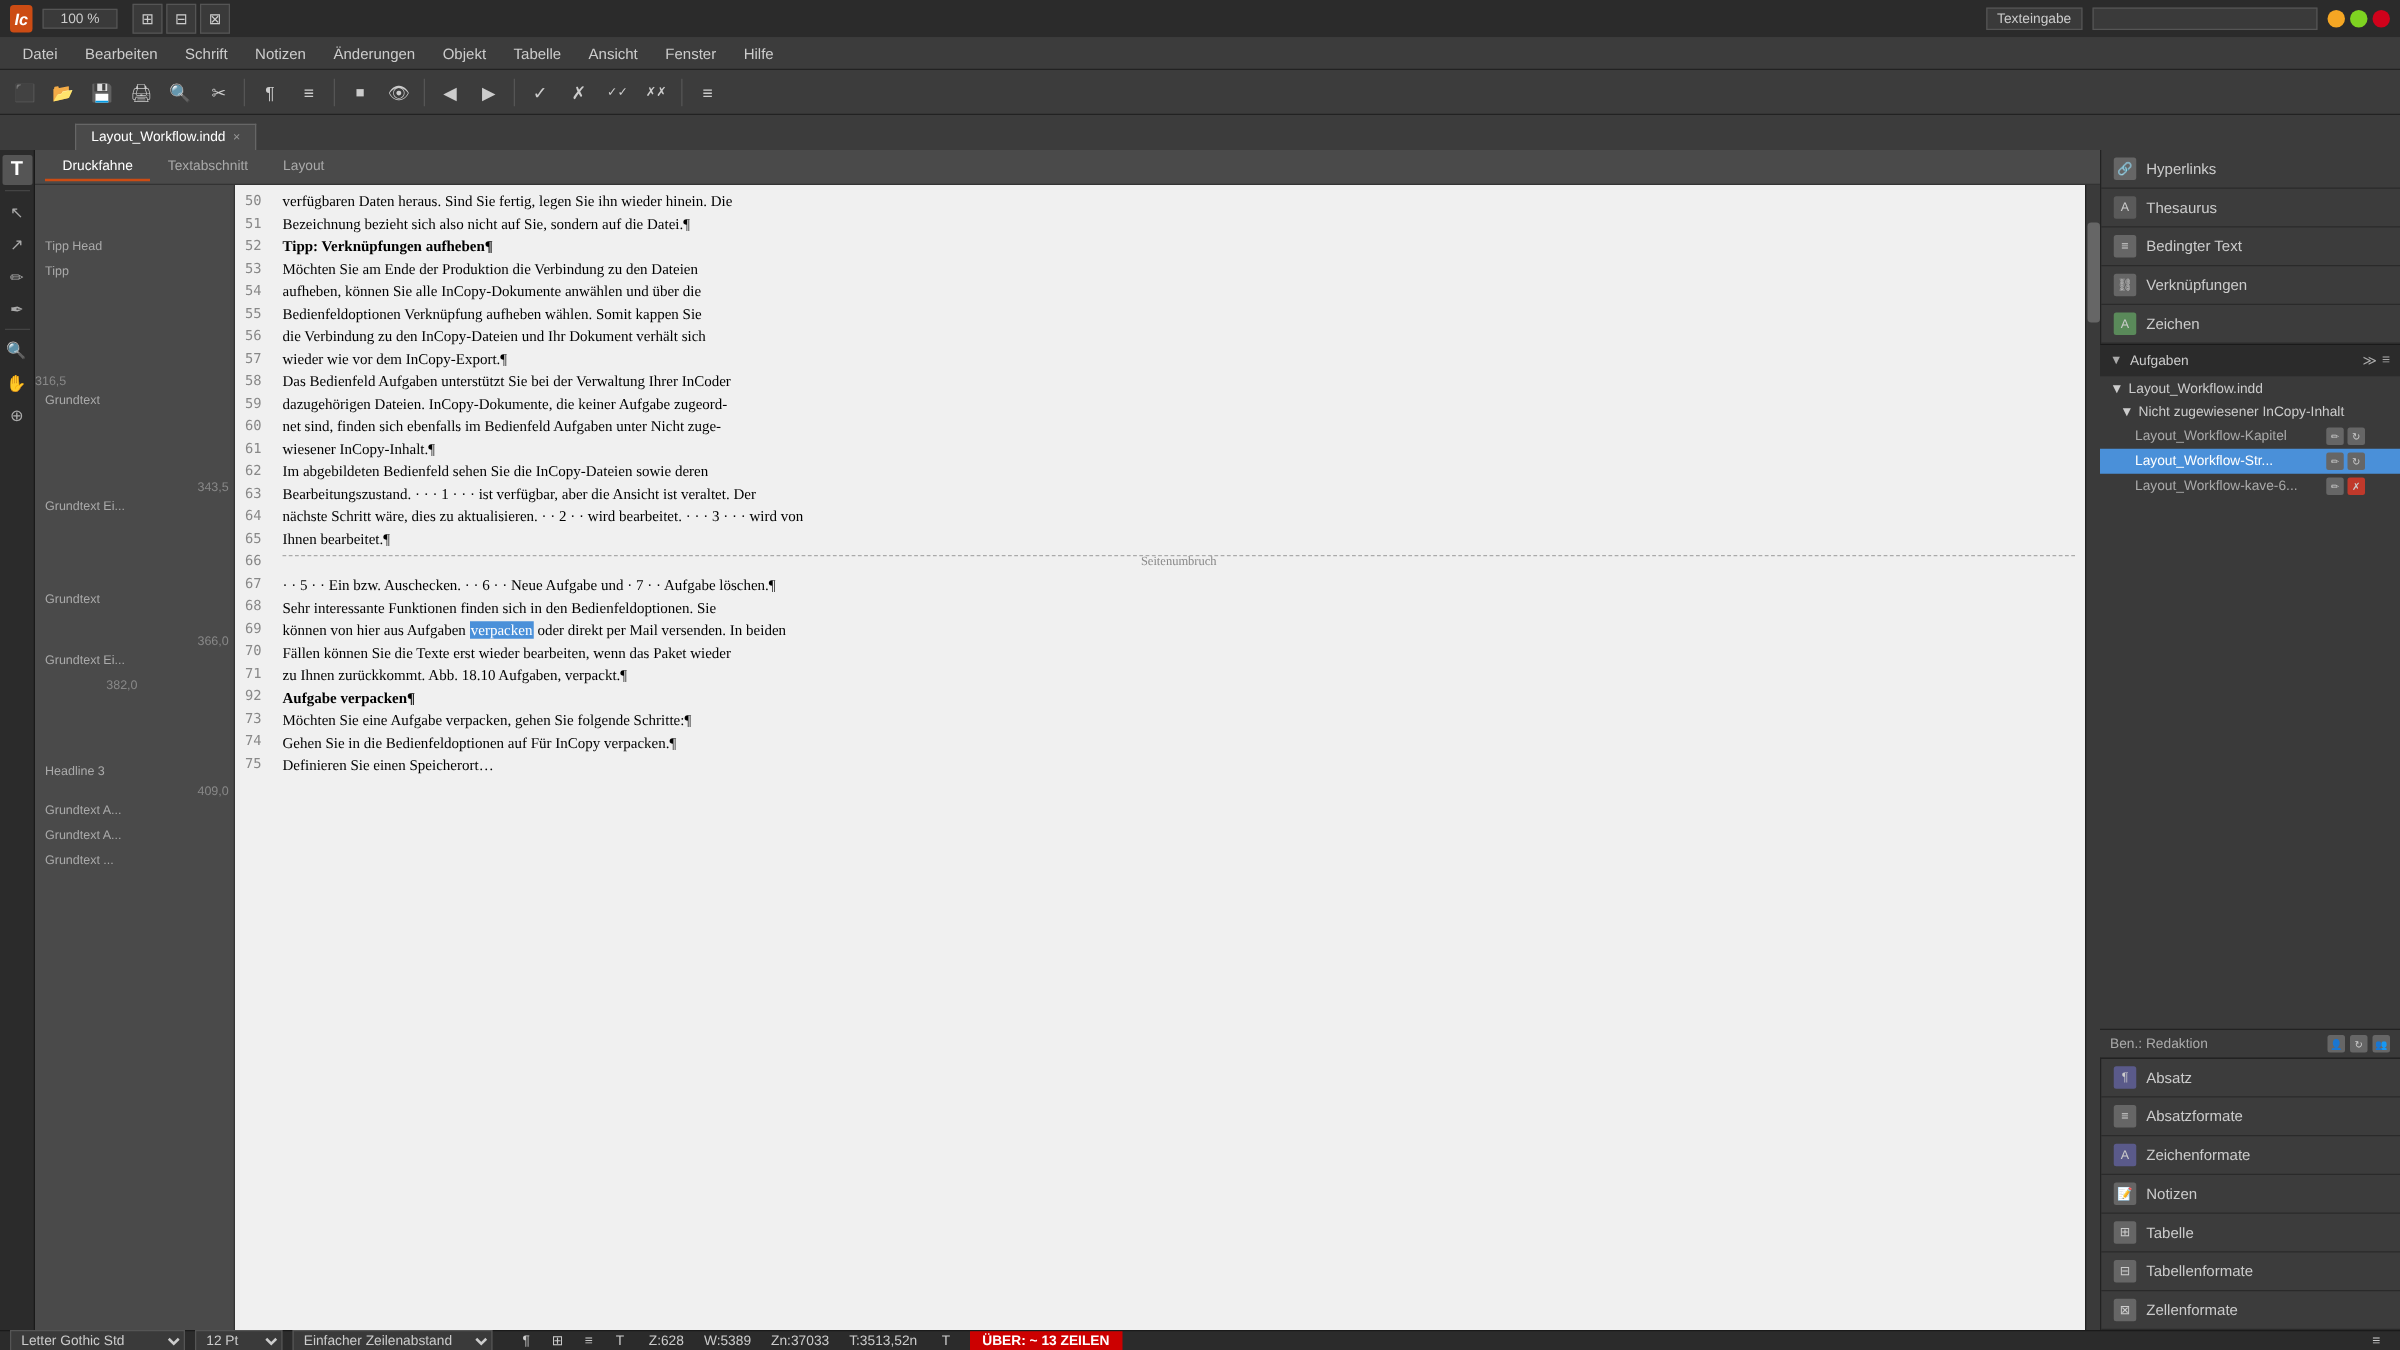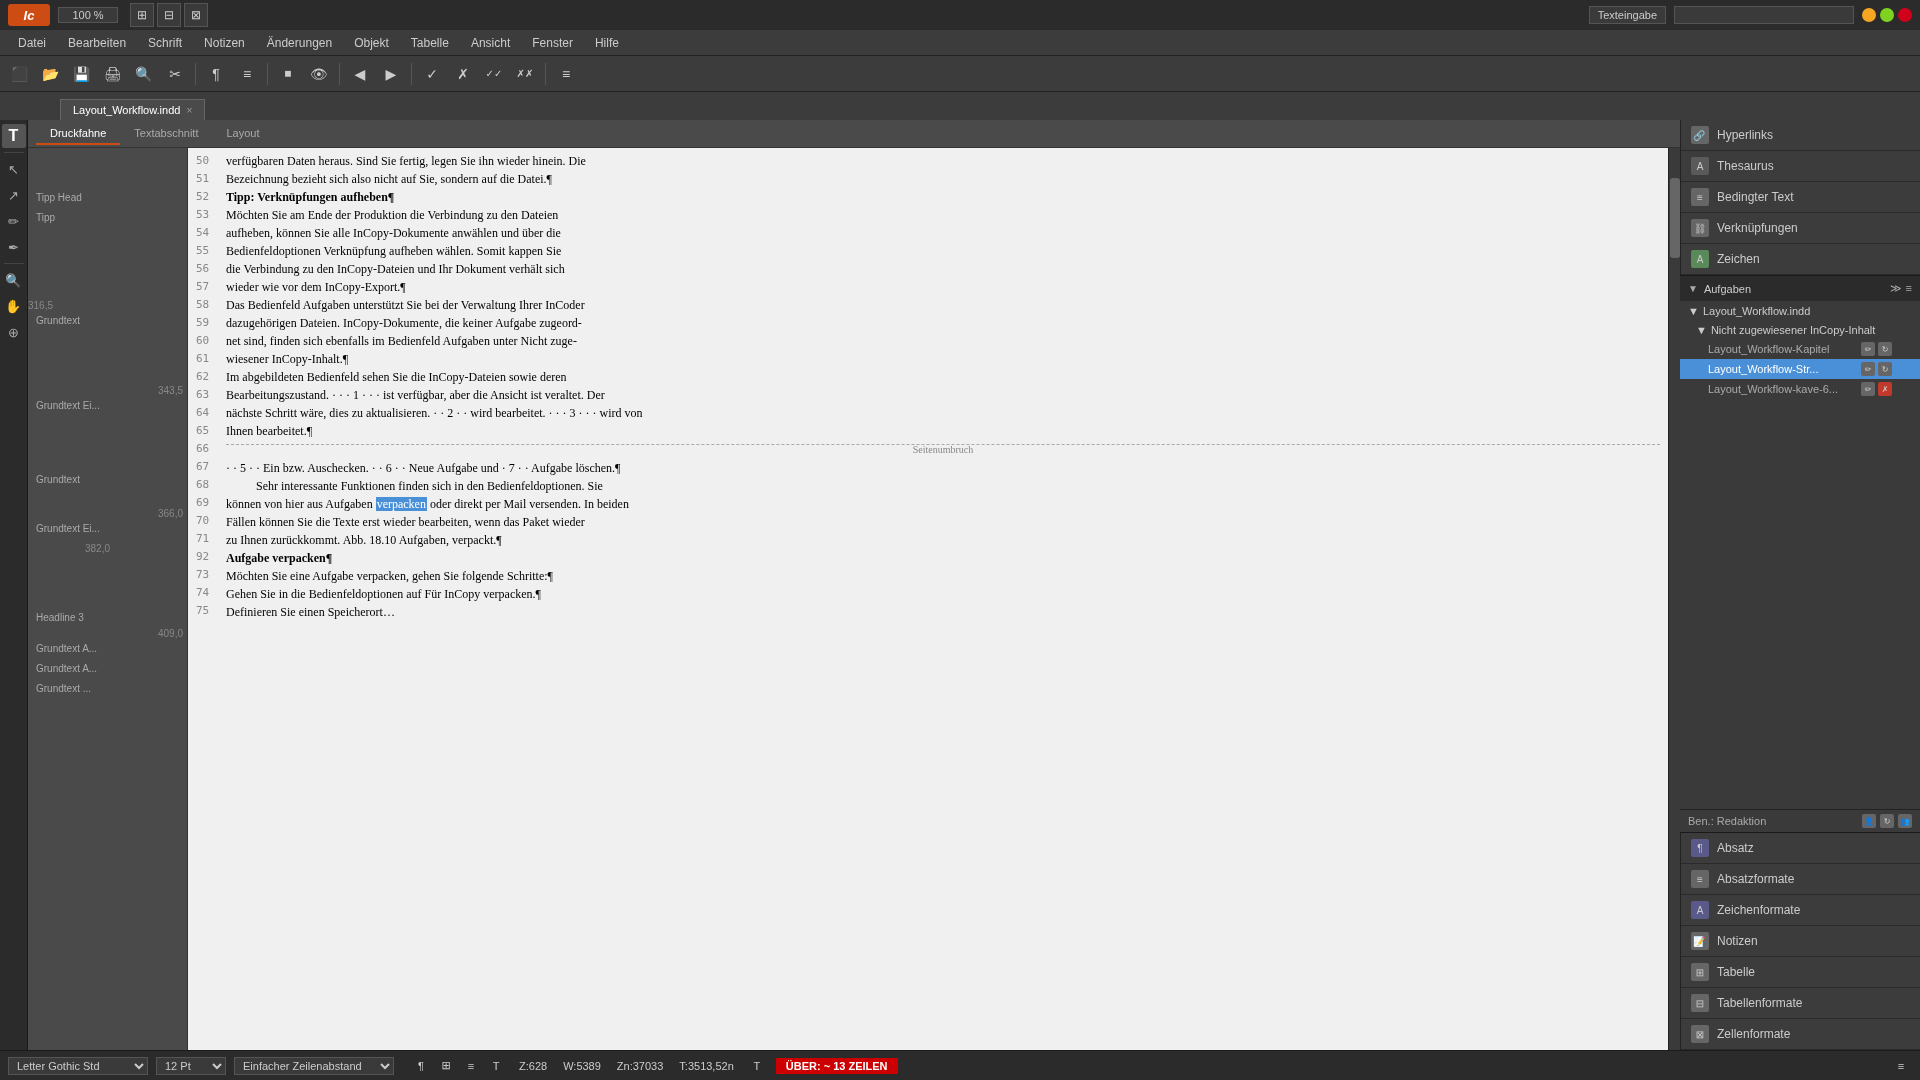--- a/index.html
+++ b/index.html
@@ -23,21 +23,21 @@
       justify-content: space-between;
       padding: 0 8px;
       flex-shrink: 0;
     }
     .title-bar-left {
       display: flex;
       align-items: center;
       gap: 8px;
     }
     .app-logo {
-      width: 42px;
+      width: 18px;
       height: 22px;
       background: #cc4c14;
       border-radius: 3px;
       display: flex;
       align-items: center;
       justify-content: center;
       font-weight: bold;
       font-size: 13px;
       color: #fff;
       font-style: italic;
@@ -351,21 +351,21 @@
       justify-content: space-between;
       gap: 16px;
     }
     .footer-icons {
       display: flex;
       gap: 4px;
     }
     
     .status-bar {
       background: #2b2b2b;
-      height: 30px;
+      height: 16px;
       display: flex;
       align-items: center;
       padding: 0 8px;
       gap: 8px;
       flex-shrink: 0;
       border-top: 1px solid #1a1a1a;
     }
     .status-dropdown {
       background: #3a3a3a;
       border: 1px solid #555;
@@ -576,21 +576,21 @@
             <div style="line-height:18px;">Das Bedienfeld Aufgaben unterstützt Sie bei der Verwaltung Ihrer InCoder</div>
             <div style="line-height:18px;">dazugehörigen Dateien. InCopy-Dokumente, die keiner Aufgabe zugeord-</div>
             <div style="line-height:18px;">net sind, finden sich ebenfalls im Bedienfeld Aufgaben unter Nicht zuge-</div>
             <div style="line-height:18px;">wiesener InCopy-Inhalt.¶</div>
             <div style="line-height:18px;">Im abgebildeten Bedienfeld sehen Sie die InCopy-Dateien sowie deren</div>
             <div style="line-height:18px;">Bearbeitungszustand. · · · 1 · · · ist verfügbar, aber die Ansicht ist veraltet. Der</div>
             <div style="line-height:18px;">nächste Schritt wäre, dies zu aktualisieren. · · 2 · · wird bearbeitet. · · · 3 · · · wird von</div>
             <div style="line-height:18px;">Ihnen bearbeitet.¶</div>
             <div style="line-height:10px;text-align:center;color:#888;font-size:10px;border-top:1px dashed #aaa;margin:4px 0;">Seitenumbruch</div>
             <div style="line-height:18px;">· · 5 · · Ein bzw. Auschecken. · · 6 · · Neue Aufgabe und · 7 · · Aufgabe löschen.¶</div>
-            <div style="line-height:18px;margin-left:30px;">Sehr interessante Funktionen finden sich in den Bedienfeldoptionen. Sie</div>
+            <div style="line-height:18px;">Sehr interessante Funktionen finden sich in den Bedienfeldoptionen. Sie</div>
             <div style="line-height:18px;">können von hier aus Aufgaben <span class="highlight-word">verpacken</span> oder direkt per Mail versenden. In beiden</div>
             <div style="line-height:18px;">Fällen können Sie die Texte erst wieder bearbeiten, wenn das Paket wieder</div>
             <div style="line-height:18px;">zu Ihnen zurückkommt. Abb. 18.10 Aufgaben, verpackt.¶</div>
             <div style="line-height:18px;font-weight:bold;">Aufgabe verpacken¶</div>
             <div style="line-height:18px;">Möchten Sie eine Aufgabe verpacken, gehen Sie folgende Schritte:¶</div>
             <div style="line-height:18px;">Gehen Sie in die Bedienfeldoptionen auf Für InCopy verpacken.¶</div>
             <div style="line-height:18px;">Definieren Sie einen Speicherort…</div>
           </div>
         </div>
       </div>

